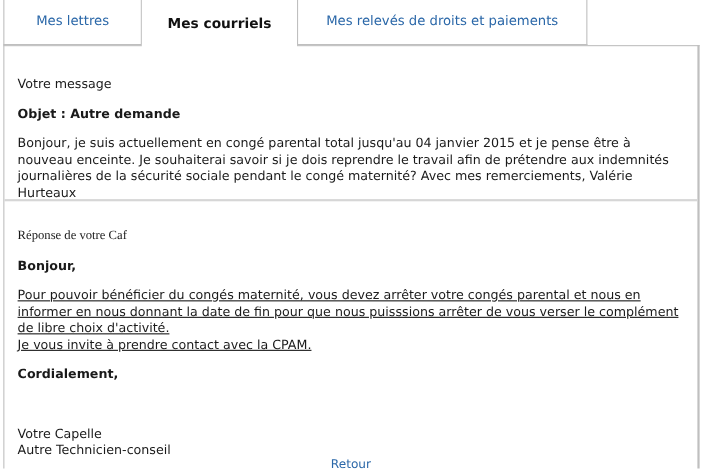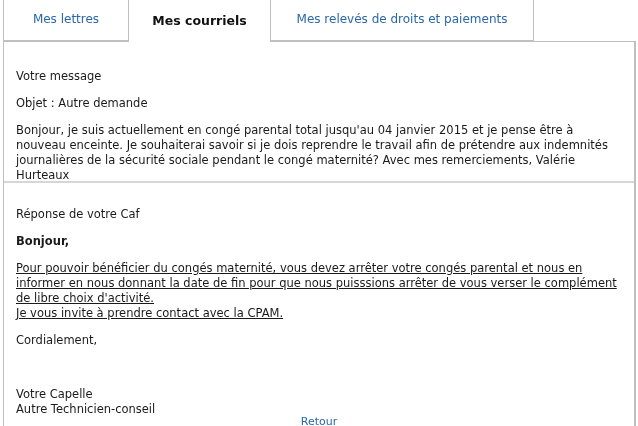--- a/index.html
+++ b/index.html
@@ -44,35 +44,35 @@
 <div class="tabs">
   <div class="tab first">Mes lettres</div>
   <div class="tab active">Mes courriels</div>
   <div class="tab third">Mes relevés de droits et paiements</div>
 </div>
 <div class="tab-gap-cover"></div>
 
 <div class="panel">
   <div class="section msg">
     <div class="line" style="top:8px;">Votre message</div>
-    <div class="line" style="top:35px;">Objet : Autre demande</div>
+    <div class="line" style="top:35px;font-weight:bold;">Objet : Autre demande</div>
     <div class="line para" style="top:62px;">Bonjour, je suis actuellement en congé parental total jusqu'au 04 janvier 2015 et je pense être à
 nouveau enceinte. Je souhaiterai savoir si je dois reprendre le travail afin de prétendre aux indemnités
 journalières de la sécurité sociale pendant le congé maternité? Avec mes remerciements, Valérie
 Hurteaux</div>
   </div>
 
   <div class="divider"></div>
 
   <div class="section resp">
-    <div class="line" style="top:5px;">Réponse de votre Caf</div>
+    <div class="line" style="top:5px;font-family:Liberation Serif, serif;">Réponse de votre Caf</div>
     <div class="line" style="top:32px;font-weight:bold;">Bonjour,</div>
     <div class="line para" style="top:59px;text-decoration:underline;">Pour pouvoir bénéficier du congés maternité, vous devez arrêter votre congés parental et nous en
 informer en nous donnant la date de fin pour que nous puisssions arrêter de vous verser le complément
 de libre choix d'activité.
 Je vous invite à prendre contact avec la CPAM.</div>
-    <div class="line" style="top:131px;">Cordialement,</div>
+    <div class="line" style="top:131px;font-weight:bold;">Cordialement,</div>
     <div class="line" style="top:185px;">Votre Capelle</div>
     <div class="line" style="top:200px;">Autre Technicien-conseil</div>
   </div>
 
   <div class="retour">Retour</div>
 </div>
 
 </body></html>

